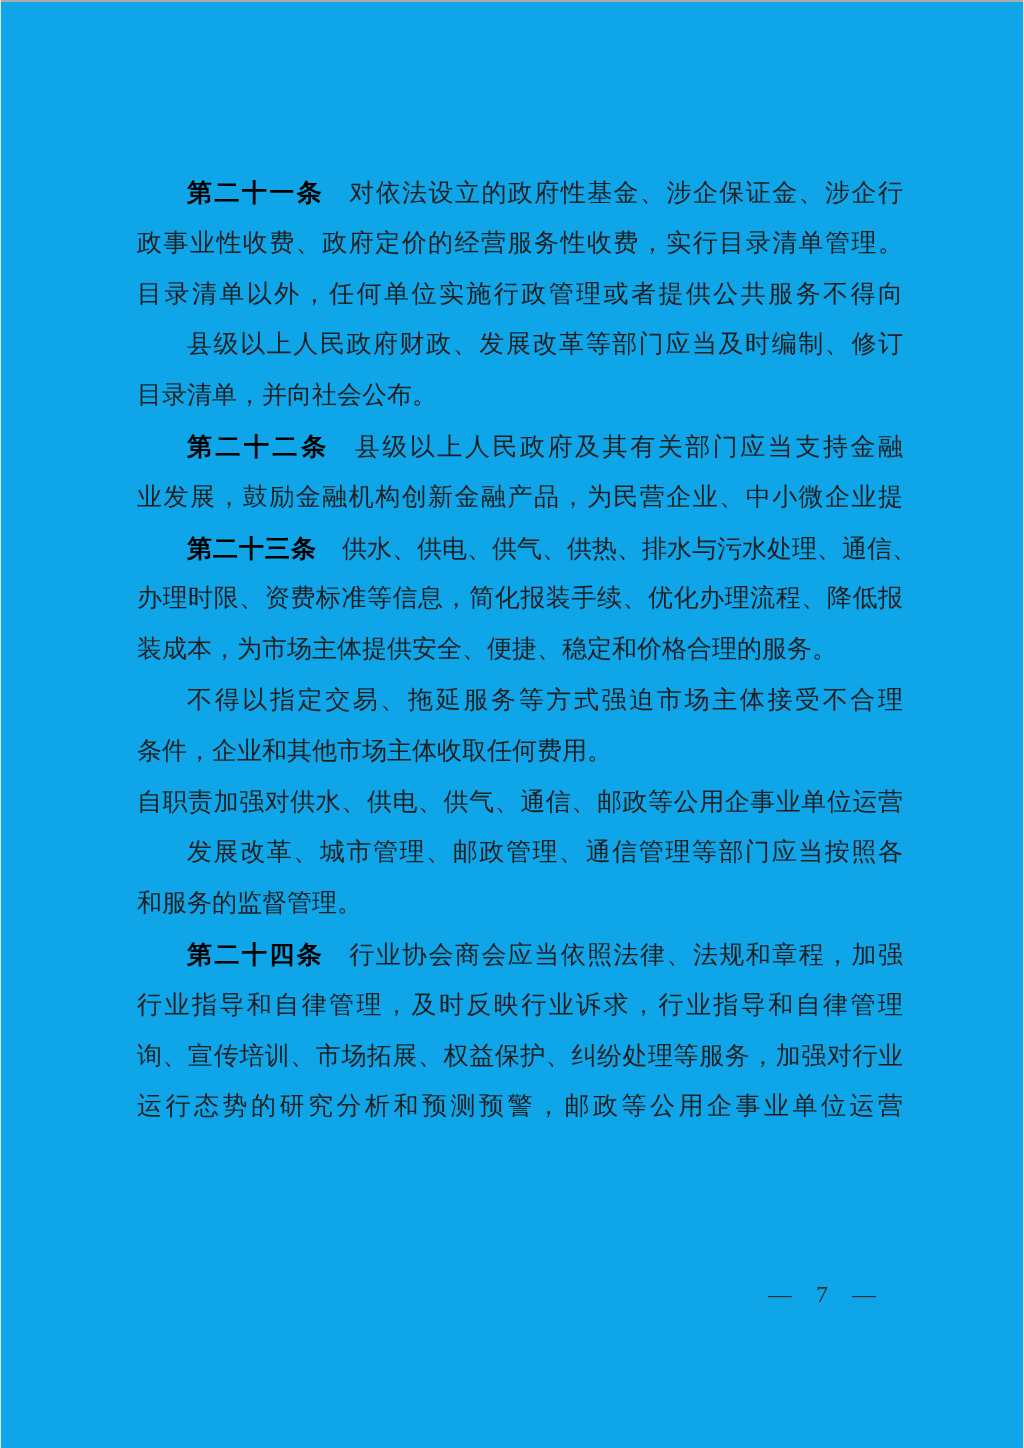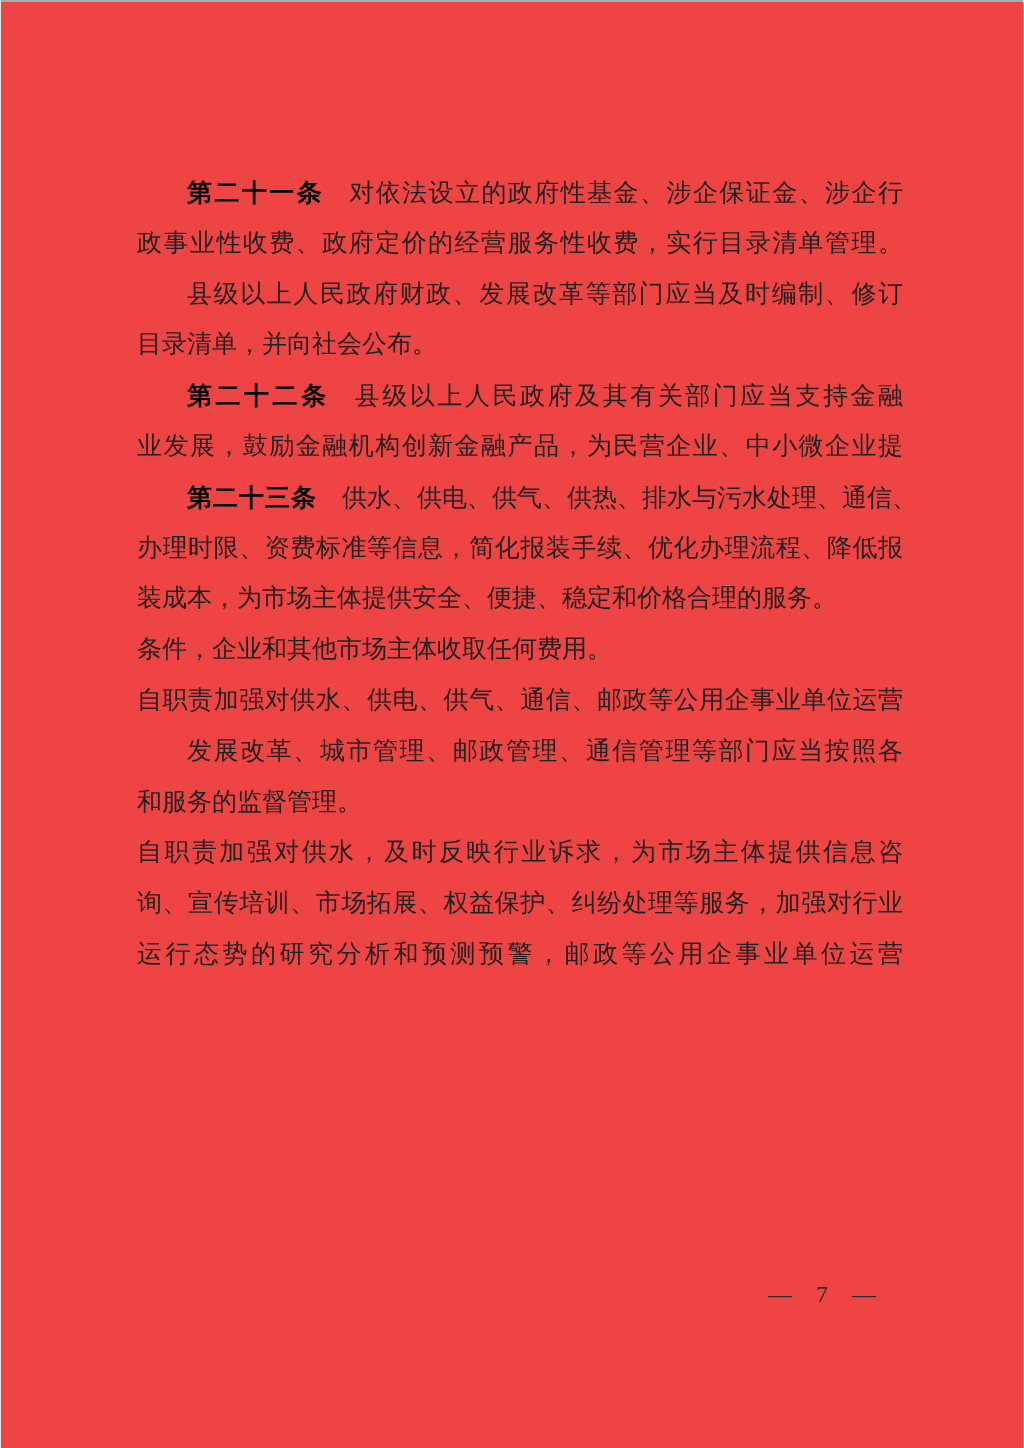--- a/index.html
+++ b/index.html
@@ -7,21 +7,21 @@
     width: 1024px;
     height: 1448px;
     background: #ffffff;
     position: relative;
     overflow: hidden;
     font-family: "Liberation Serif", "DejaVu Serif", serif;
   }
   .page {
     position: absolute;
     inset: 0;
-    background: #ef4444;
+    background: #0ea5e9;
     border-left: 1px solid #e3e3e3;
     border-right: 1px solid #e3e3e3;
     box-sizing: border-box;
   }
   .top-edge {
     position: absolute;
     top: 0; left: 0;
     width: 100%; height: 2px;
     background: #ababab;
   }
@@ -62,29 +62,32 @@
   }
 </style>
 </head>
 <body>
 
 <div class="page">
   <div class="top-edge"></div>
   <div class="doc">
       <div class="line first fill"><b class="term">第二十一条</b>对依法设立的政府性基金、涉企保证金、涉企行</div>
       <div class="line fill">政事业性收费、政府定价的经营服务性收费，实行目录清单管理。</div>
+      <div class="line fill">目录清单以外，任何单位实施行政管理或者提供公共服务不得向</div>
       <div class="line first fill">县级以上人民政府财政、发展改革等部门应当及时编制、修订</div>
       <div class="line end">目录清单，并向社会公布。</div>
       <div class="line first fill"><b class="term">第二十二条</b>县级以上人民政府及其有关部门应当支持金融</div>
       <div class="line fill">业发展，鼓励金融机构创新金融产品，为民营企业、中小微企业提</div>
       <div class="line first fill"><b class="term">第二十三条</b>供水、供电、供气、供热、排水与污水处理、通信、</div>
       <div class="line fill">办理时限、资费标准等信息，简化报装手续、优化办理流程、降低报</div>
       <div class="line end">装成本，为市场主体提供安全、便捷、稳定和价格合理的服务。</div>
+      <div class="line first fill">不得以指定交易、拖延服务等方式强迫市场主体接受不合理</div>
       <div class="line end">条件，企业和其他市场主体收取任何费用。</div>
       <div class="line fill">自职责加强对供水、供电、供气、通信、邮政等公用企事业单位运营</div>
       <div class="line first fill">发展改革、城市管理、邮政管理、通信管理等部门应当按照各</div>
       <div class="line end">和服务的监督管理。</div>
-      <div class="line fill">自职责加强对供水，及时反映行业诉求，为市场主体提供信息咨</div>
+      <div class="line first fill"><b class="term">第二十四条</b>行业协会商会应当依照法律、法规和章程，加强</div>
+      <div class="line fill">行业指导和自律管理，及时反映行业诉求，行业指导和自律管理</div>
       <div class="line fill">询、宣传培训、市场拓展、权益保护、纠纷处理等服务，加强对行业</div>
       <div class="line fill">运行态势的研究分析和预测预警，邮政等公用企事业单位运营</div>
     </div>
   <div class="footer">— 7 —</div>
 </div>
 
 </body></html>

